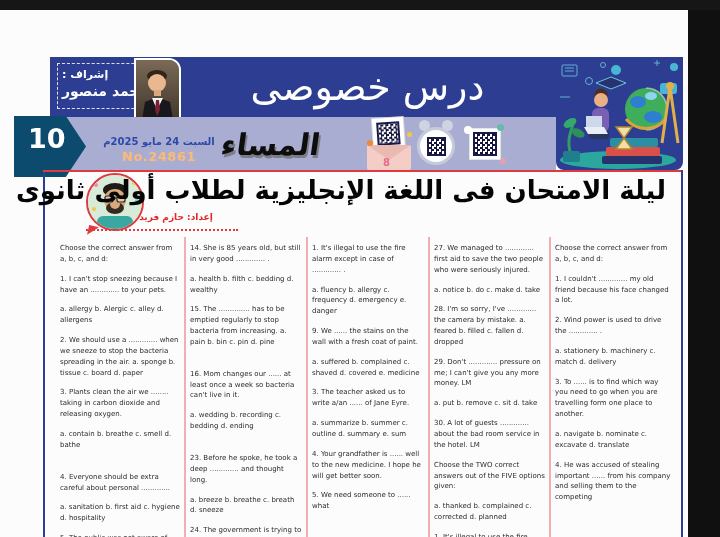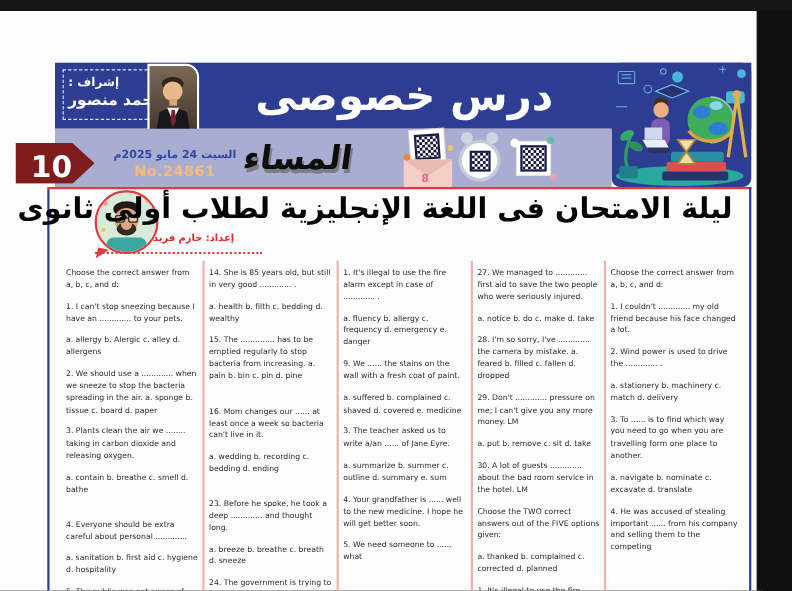--- a/index.html
+++ b/index.html
@@ -21,21 +21,21 @@
     color:#fff;direction:rtl;text-align:left;padding:3px 6px 0 4px;box-sizing:border-box;
   }
   .supervision-box .l1{font-size:11px;font-weight:bold;margin:1px 2px 2px 0;}
   .supervision-box .l2{font-size:14px;font-weight:bold;white-space:nowrap;}
   .supervisor-photo{
     left:134px;top:58px;width:43px;height:66px;
     border:2px solid #fff;border-radius:0 12px 0 0;overflow:hidden;background:#5d4c3c;
   }
   .banner-title{
     left:195px;top:60px;width:345px;height:54px;
-    color:#fff;font-weight:bold;font-size:38px;line-height:54px;
+    color:#fff;font-weight:normal;font-size:38px;line-height:54px;
     text-align:center;direction:rtl;white-space:nowrap;
   }
   .illustration{
     left:556px;top:57px;width:127px;height:113px;
     background:#2c3d92;border-radius:8px;overflow:hidden;
   }
   
   .lavender{left:50px;top:117px;width:506px;height:53px;background:#a9add1;}
   .logo{
     left:236px;top:122px;width:84px;height:46px;
@@ -61,21 +61,21 @@
   .qr-clock .bell{position:absolute;width:11px;height:11px;border-radius:50%;background:#cfd4e2;top:0;}
   .qr-clock .bell.l{left:5px;} .qr-clock .bell.r{right:5px;}
   .qr-clock .body{position:absolute;left:3px;top:7px;width:38px;height:38px;border-radius:50%;
     background:#fff;border:3px solid #c6cbdc;box-sizing:border-box;}
   .qr-clock .qr{position:absolute;left:13px;top:17px;width:19px;height:19px;}
   .qr-flower{left:462px;top:120px;width:44px;height:48px;}
   .qr-flower .card{position:absolute;left:8px;top:9px;width:30px;height:30px;background:#fff;box-shadow:0 0 0 1px #dde8e0;}
   .qr-flower .qr{position:absolute;left:11px;top:12px;width:24px;height:24px;}
   
   .badge{
-    left:14px;top:130px;width:72px;height:37px;background:#7f1d1d;
+    left:14px;top:116px;width:72px;height:61px;background:#0c4a6e;
     clip-path:polygon(0 0,72% 0,100% 50%,72% 100%,0 100%);
     color:#fff;font-size:27px;font-weight:bold;line-height:45px;padding-left:14px;box-sizing:border-box;
   }
   .date-block{left:86px;top:136px;width:122px;text-align:center;margin-left:12px;}
   .date-block .d1{font-size:10px;font-weight:bold;color:#2b4aa8;direction:rtl;}
   .date-block .d2{font-size:13px;font-weight:bold;color:#fdba74;letter-spacing:.5px;margin-top:2px;}
   
   .red-top-line{left:43px;top:170px;width:640px;height:2px;background:#e0393f;}
   .border-blue-left{left:43px;top:172px;width:2px;height:365px;background:#2c3d92;}
   .border-blue-right{left:681px;top:170px;width:2px;height:367px;background:#2c3d92;}

